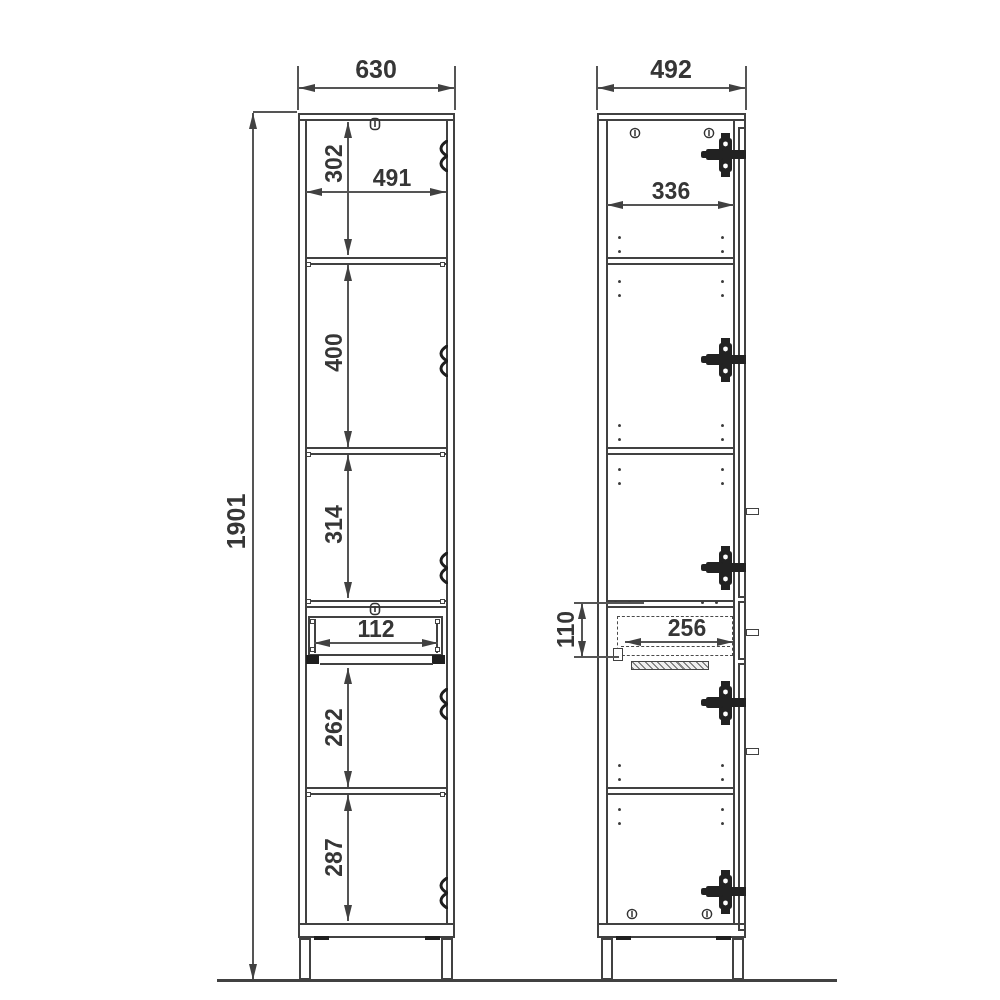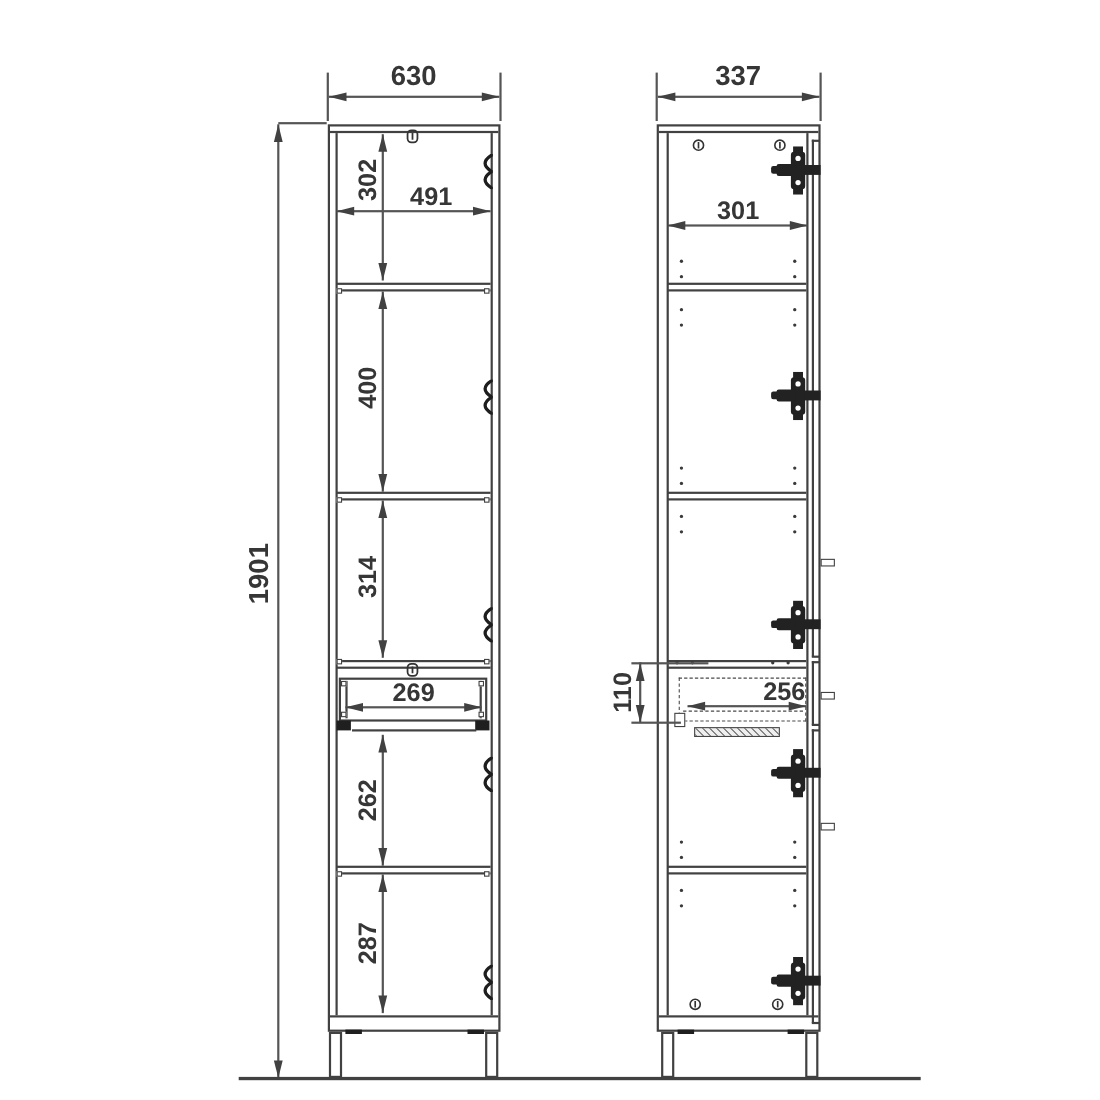--- a/index.html
+++ b/index.html
@@ -135,21 +135,21 @@
     <div class="lbl rot" style="left:299px;top:341px;">400</div>
 
     <div class="ln v thin" style="left:347px;top:455px;height:143px;"></div>
     <div class="ar au" style="left:344px;top:455px;"></div>
     <div class="ar ad" style="left:344px;top:582px;"></div>
     <div class="lbl rot" style="left:299px;top:513px;">314</div>
 
     <div class="ln h thin" style="left:314px;top:642px;width:124px;"></div>
     <div class="ar al" style="left:314px;top:639px;"></div>
     <div class="ar arr" style="left:422px;top:639px;"></div>
-    <div class="lbl" style="left:341px;top:618px;">269</div>
+    <div class="lbl" style="left:341px;top:618px;">112</div>
 
     <div class="ln v thin" style="left:347px;top:668px;height:119px;"></div>
     <div class="ar au" style="left:344px;top:668px;"></div>
     <div class="ar ad" style="left:344px;top:771px;"></div>
     <div class="lbl rot" style="left:299px;top:716px;">262</div>
 
     <div class="ln v thin" style="left:347px;top:795px;height:126px;"></div>
     <div class="ar au" style="left:344px;top:795px;"></div>
     <div class="ar ad" style="left:344px;top:905px;"></div>
     <div class="lbl rot" style="left:299px;top:846px;">287</div>
@@ -294,31 +294,31 @@
     <div class="blk" style="left:716px;top:936px;width:15px;height:4px;"></div>
   </div>
 
   <div>
 
     <div class="ln v thin" style="left:596px;top:66px;height:44px;"></div>
     <div class="ln v thin" style="left:745px;top:66px;height:44px;"></div>
     <div class="ln h thin" style="left:598px;top:87px;width:147px;"></div>
     <div class="ar al" style="left:598px;top:84px;"></div>
     <div class="ar arr" style="left:729px;top:84px;"></div>
-    <div class="lbl big" style="left:636px;top:57px;">337</div>
+    <div class="lbl big" style="left:636px;top:57px;">492</div>
 
     <div class="ln h thin" style="left:607px;top:204px;width:127px;"></div>
     <div class="ar al" style="left:607px;top:201px;"></div>
     <div class="ar arr" style="left:718px;top:201px;"></div>
-    <div class="lbl" style="left:636px;top:180px;">301</div>
+    <div class="lbl" style="left:636px;top:180px;">336</div>
 
     <div class="ln h thin" style="left:625px;top:641px;width:108px;"></div>
     <div class="ar al" style="left:625px;top:638px;"></div>
     <div class="ar arr" style="left:717px;top:638px;"></div>
-    <div class="lbl" style="left:678px;top:617px;">256</div>
+    <div class="lbl" style="left:652px;top:617px;">256</div>
 
     <div class="ln h thin" style="left:574px;top:602px;width:70px;"></div>
     <div class="ln h thin" style="left:574px;top:656px;width:45px;"></div>
     <div class="ln v thin" style="left:581px;top:602px;height:55px;"></div>
     <div class="ar au" style="left:578px;top:603px;"></div>
     <div class="ar ad" style="left:578px;top:641px;"></div>
     <div class="lbl rot" style="left:531px;top:618px;">110</div>
   </div>
 
   <div class="ln" style="left:217px;top:979px;width:620px;height:2.5px;"></div>

